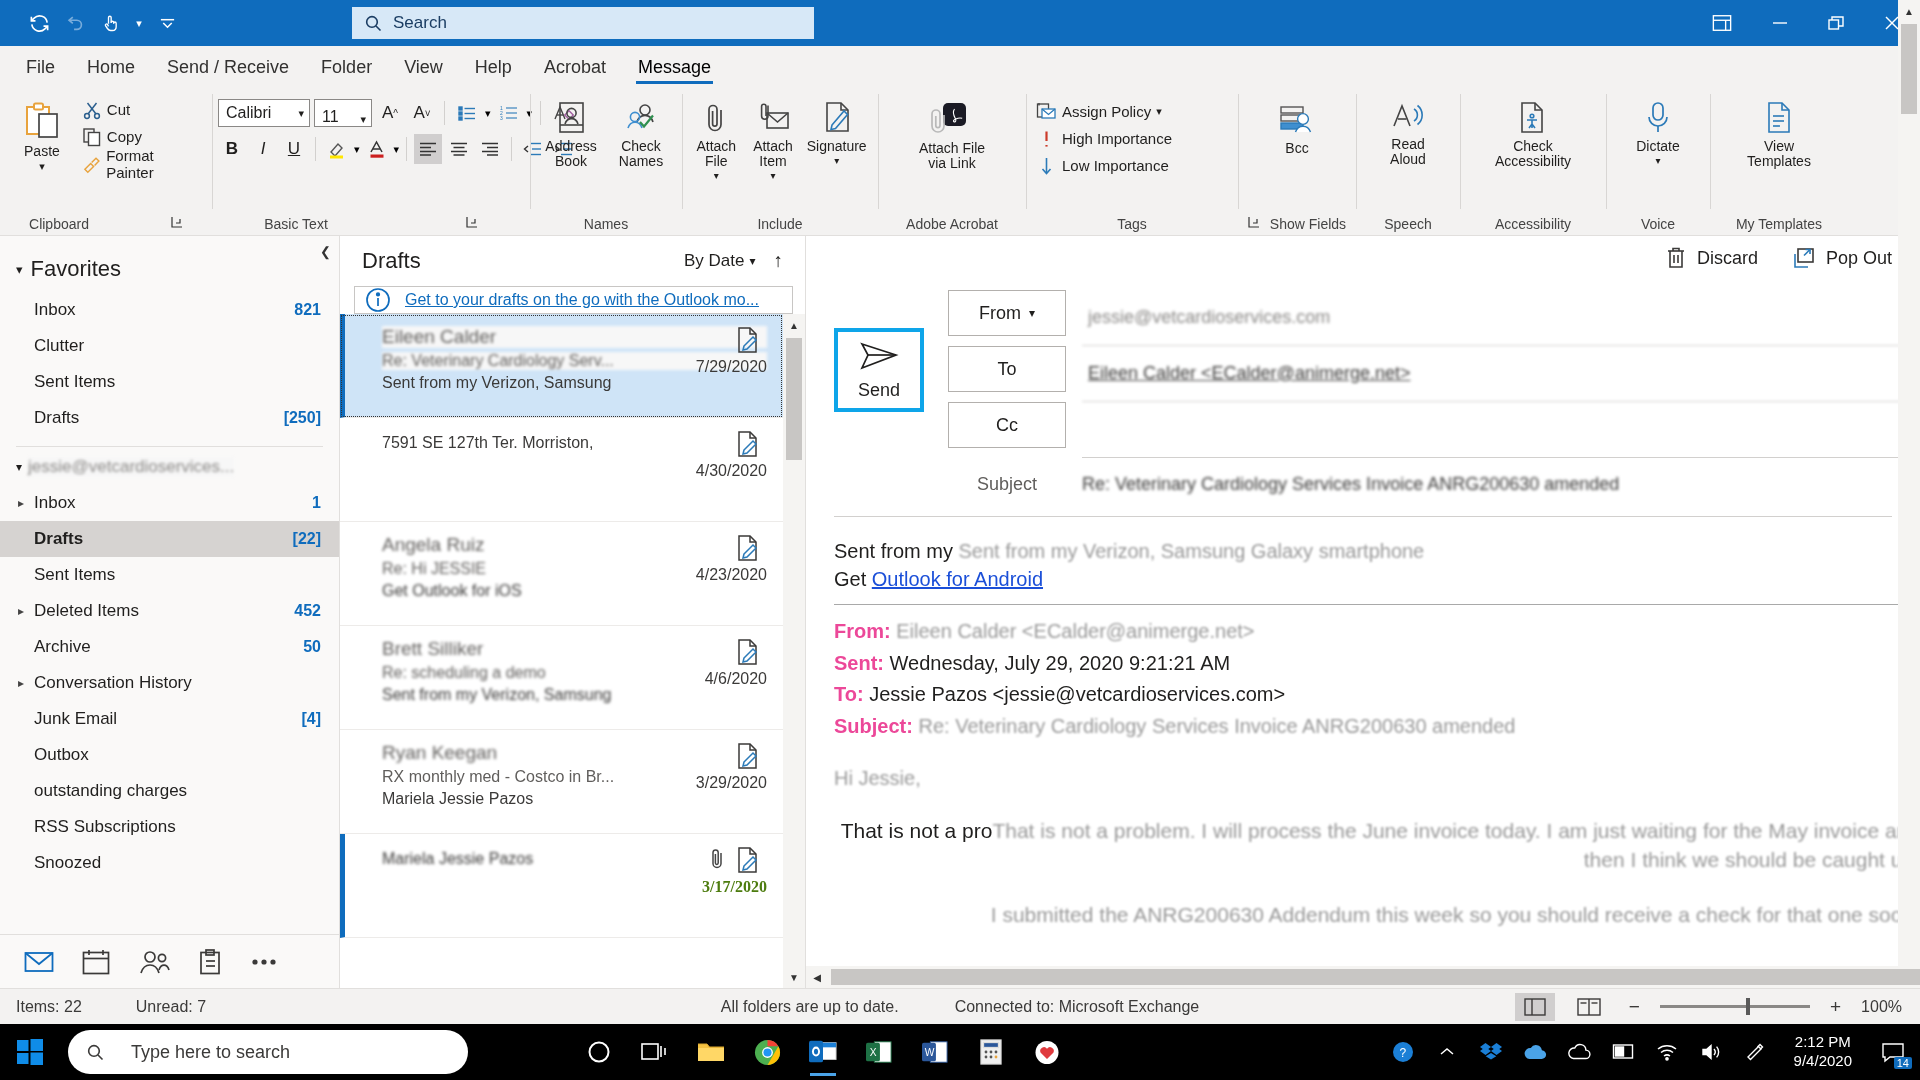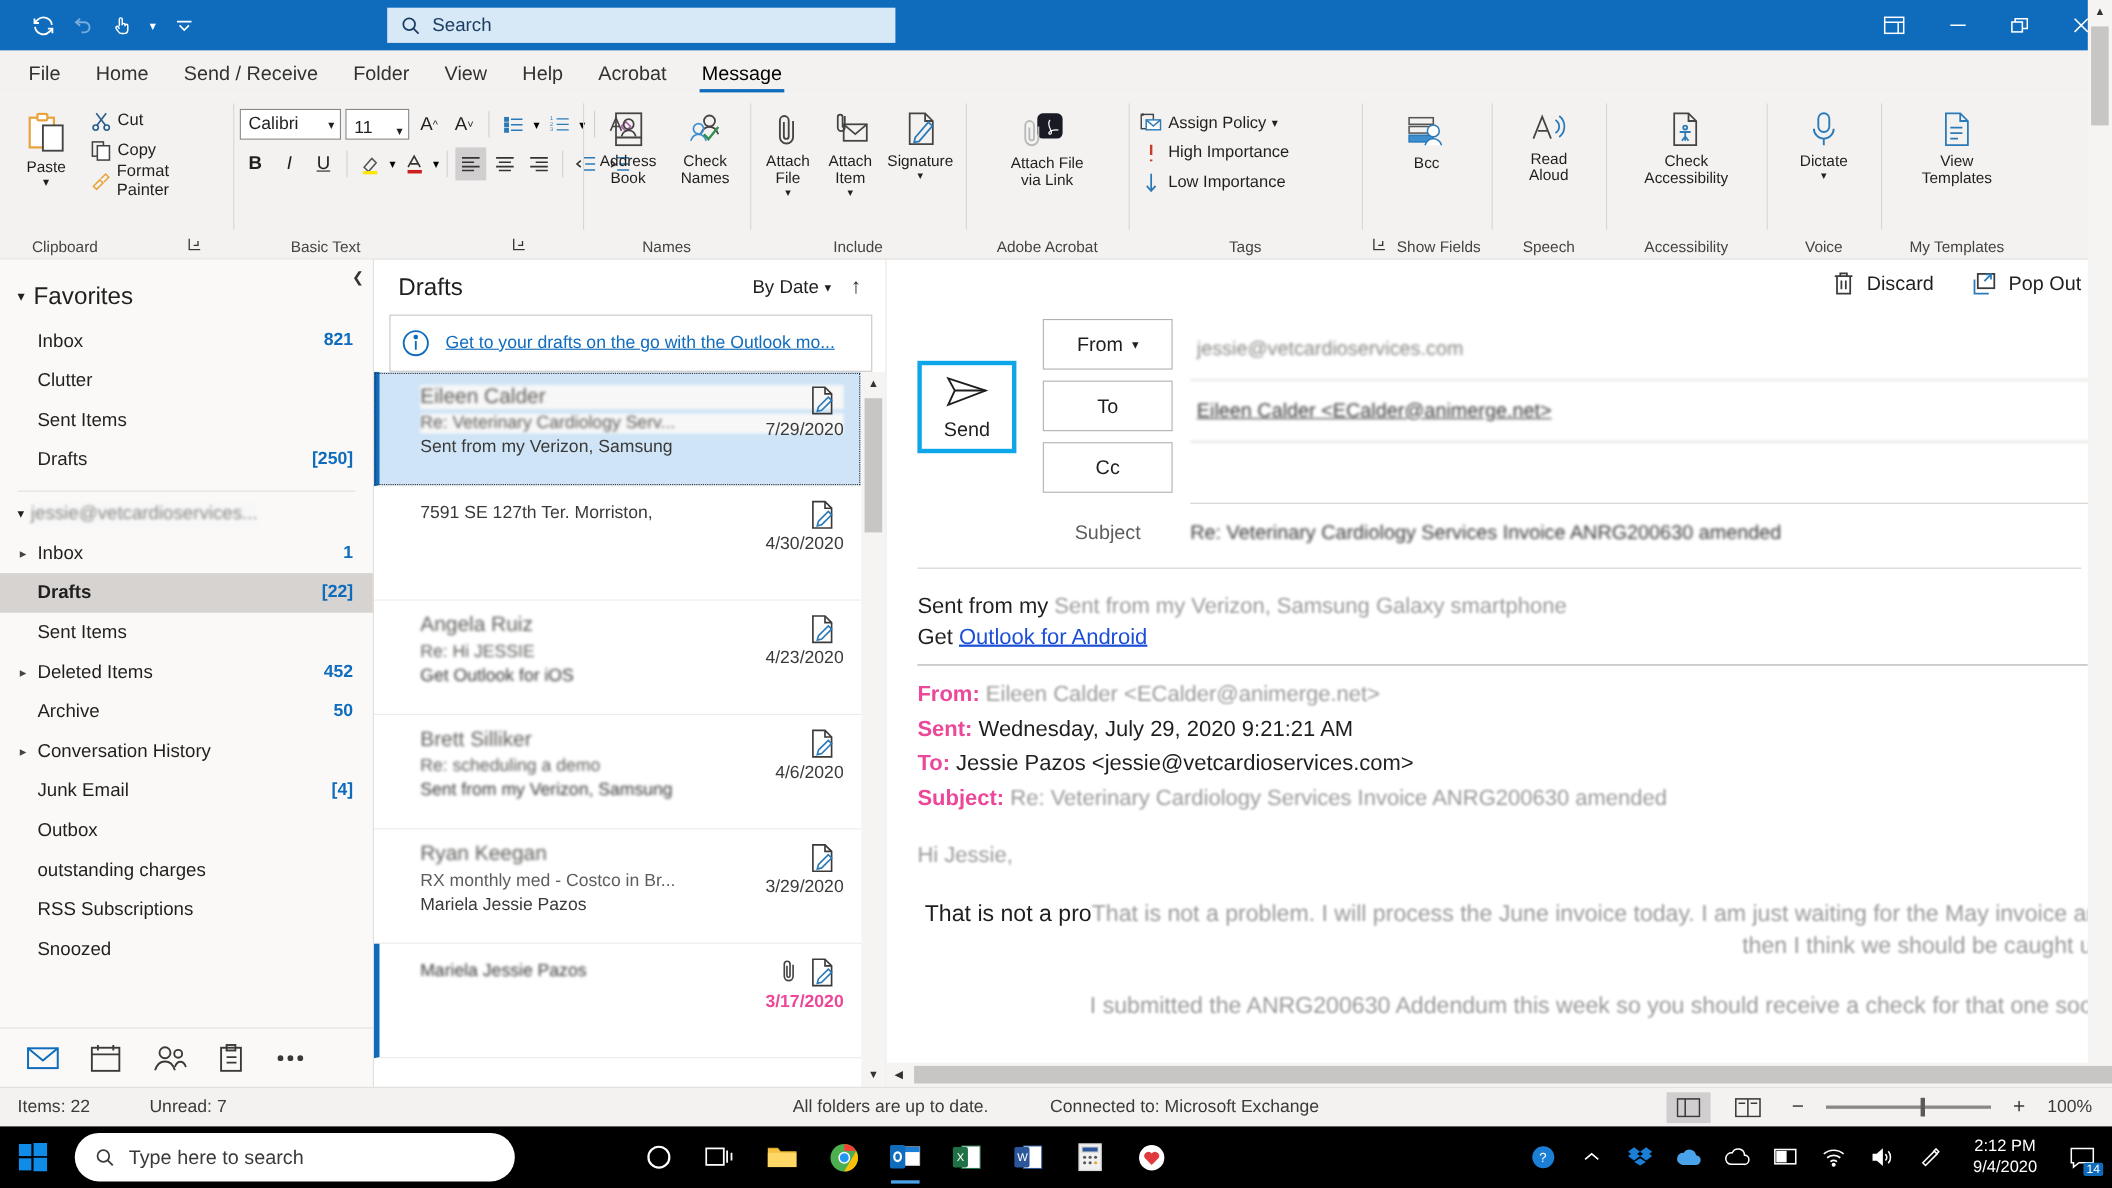--- a/index.html
+++ b/index.html
@@ -128,36 +128,36 @@
   
   .msglist { width: 466px; border-right: 1px solid #e1dfdd; display: flex; flex-direction: column; flex: none; background: #fff; }
   .ml-head {
     display: flex; align-items: center; padding: 12px 14px 10px 22px; gap: 10px;
   }
   .ml-title { font-size: 22px; color: #201f1e; flex: 1; }
   .ml-sort { font-size: 17px; color: #201f1e; display: flex; align-items: center; gap: 5px; }
   .ml-arrow { font-size: 19px; color: #201f1e; padding: 0 8px; }
   .ml-banner {
     margin: 2px 12px 0 14px; border: 1px solid #c8c6c4; display: flex; align-items: center;
-    gap: 14px; padding: 12px 10px; background: #fff;
+    gap: 14px; padding: 0 10px; background: #fff;
   }
   .ml-banner a { color: #0f6cbd; font-size: 16px; text-decoration: underline; white-space: nowrap; overflow: hidden; }
   .ml-rows { flex: 1; position: relative; overflow: hidden; }
   .ml-scroll-outer { position: absolute; left: 0; right: 22px; top: 0; bottom: 0; }
   .mrow {
     position: relative; border-bottom: 1px solid #edebe9; padding: 12px 16px 12px 42px;
     min-height: 104px;
   }
   .mrow.sel { background: #cfe4f7; border-left: 5px solid #0f6cbd; padding-left: 37px; outline: 1px dotted #333; outline-offset: -2px; }
   .mrow.active-bar { border-left: 5px solid #0f6cbd; padding-left: 37px; }
   .mrow .sender { font-size: 19px; color: #605e5c; }
   .mrow .subj { font-size: 16px; color: #605e5c; margin-top: 4px; }
   .mrow .prev { font-size: 16px; color: #3b3a39; margin-top: 4px; }
   .mrow .date { position: absolute; right: 16px; top: 44px; font-size: 16px; color: #3b3a39; }
-  .mrow .date.blue { color: #ec4899; font-weight: bold; }
+  .mrow .date.blue { color: #4d7c0f; font-weight: bold; font-family: Liberation Serif, serif; }
   .mrow .draft-ico { position: absolute; right: 22px; top: 12px; }
   .mrow .clip-ico { position: absolute; right: 56px; top: 14px; color: #444; }
   .ml-sb { position: absolute; right: 0; top: 0; bottom: 0; width: 22px; background: #f5f4f2; }
   .sb-btn { height: 22px; display: flex; align-items: center; justify-content: center; font-size: 10px; color: #333; }
   .sb-thumb { position: absolute; left: 3px; right: 3px; top: 24px; height: 122px; background: #c8c6c4; }
 
   
   .compose { flex: 1; display: flex; flex-direction: column; min-width: 0; background: #fff; }
   .cmp-top { display: flex; justify-content: flex-end; align-items: center; gap: 34px; padding: 10px 28px 6px 0; }
   .cmp-top-btn { display: flex; align-items: center; gap: 10px; font-size: 18px; color: #201f1e; }
@@ -213,21 +213,21 @@
   .viewbtn { width: 40px; height: 28px; display: flex; align-items: center; justify-content: center; }
   .viewbtn.on { background: #d0cece; }
   .zoomtrack { width: 150px; height: 3px; background: #8a8886; position: relative; }
   .zoomknob { position: absolute; left: 86px; top: -7px; width: 4px; height: 17px; background: #5a5a5a; }
 
   
   .taskbar { height: 56px; background: #000; display: flex; align-items: center; flex: none; position: relative; }
   .start { width: 60px; height: 56px; display: flex; align-items: center; justify-content: center; }
   .tb-search {
     width: 400px; height: 44px; background: #fff; border-radius: 22px; margin-left: 8px;
-    display: flex; align-items: center; gap: 12px; padding-left: 18px; color: #3b3a39; font-size: 18px;
+    display: flex; align-items: center; gap: 26px; padding-left: 18px; color: #3b3a39; font-size: 18px;
   }
   .tb-icons { display: flex; align-items: center; gap: 10px; margin-left: 108px; }
   .tb-ico { width: 46px; height: 52px; display: flex; align-items: center; justify-content: center; position: relative; }
   .tb-ico.run::after { content: ""; position: absolute; bottom: 2px; left: 10px; right: 10px; height: 3px; background: #4aa3e8; }
   .tray { margin-left: auto; display: flex; align-items: center; gap: 14px; padding-right: 10px; }
   .tray-ico { width: 30px; height: 34px; display: flex; align-items: center; justify-content: center; color: #fff; }
   .clock { color: #fff; font-size: 15px; text-align: center; line-height: 1.25; padding: 0 10px; }
   .notif { position: relative; width: 34px; height: 34px; display: flex; align-items: center; justify-content: center; }
   .notif .badge {
     position: absolute; right: -2px; bottom: 0px; background: #0f6cbd; color: #fff; font-size: 11px;

